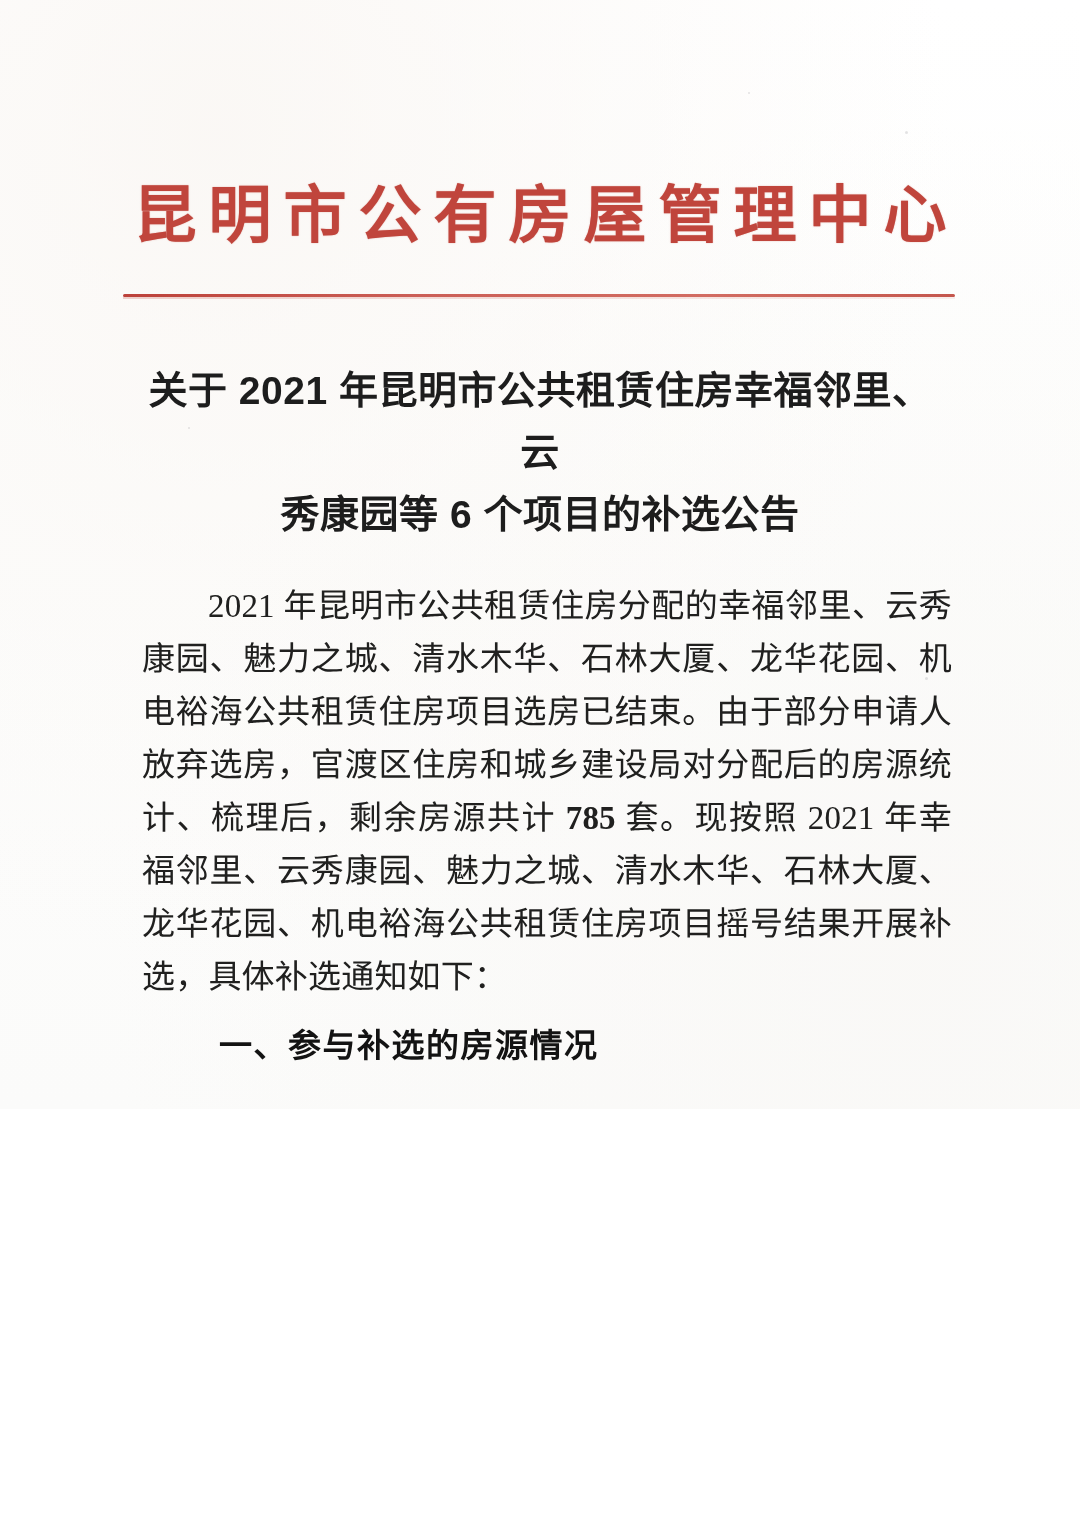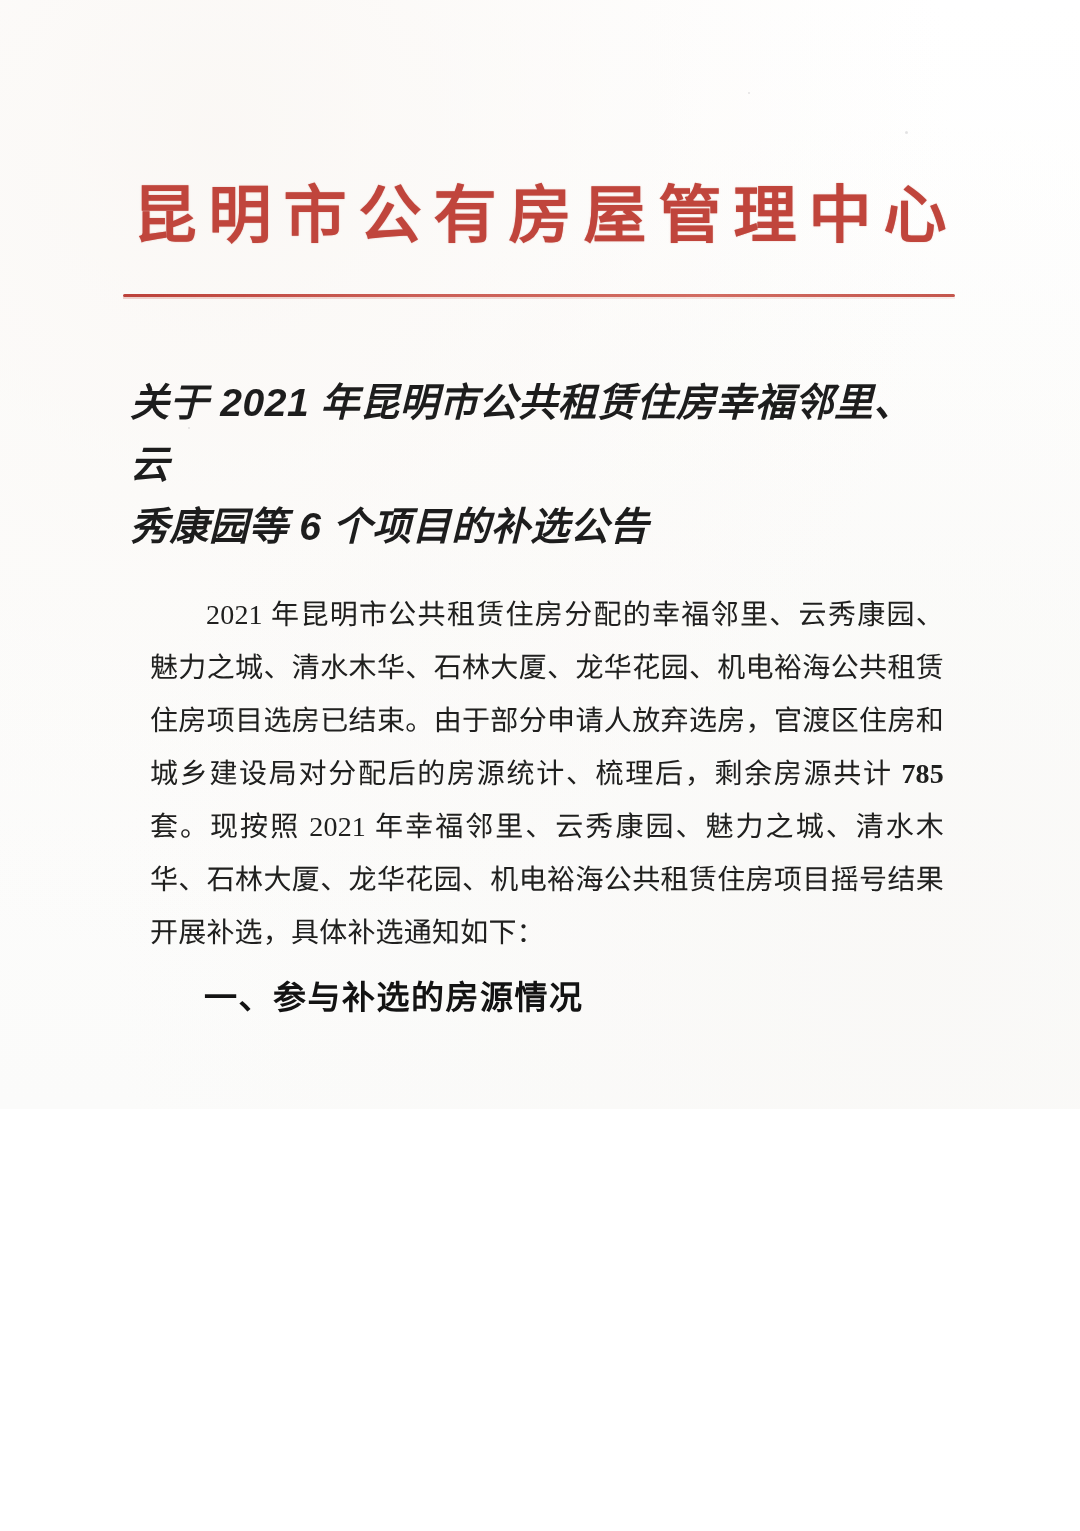--- a/index.html
+++ b/index.html
@@ -66,55 +66,54 @@
     right: 0;
     top: 3px;
     height: 2px;
     background: linear-gradient(90deg, rgba(205,110,100,0.32), rgba(205,110,100,0.12));
   }
 
   
   .doc-title {
     position: absolute;
     left: 130px;
-    top: 372px;
+    top: 360px;
     width: 820px;
-    text-align: left;
+    text-align: center;
     font-family: "Liberation Sans", "DejaVu Sans", sans-serif;
     font-weight: 700;
     font-size: 39px;
     line-height: 62px;
     color: #1d1d1d;
     letter-spacing: 0.5px;
-    font-style: italic;
   }
   .doc-title .ln { display: block; }
 
   
   .body-block {
     position: absolute;
     left: 138px;
     top: 576px;
     width: 818px;
   }
   p.para {
-    margin: 12px;
+    margin: 4px;
     font-family: "Liberation Serif", "DejaVu Serif", serif;
-    font-size: 28px;
+    font-size: 33px;
     line-height: 53px;
     color: #20201f;
     text-align: justify;
     text-justify: inter-ideograph;
     letter-spacing: 0.2px;
   }
   p.para.indent { text-indent: 2em; }
   .b { font-weight: 700; }
 
   h2.section-heading {
-    margin: 0;
+    margin: 15px;
     font-family: "Liberation Sans", "DejaVu Sans", sans-serif;
     font-weight: 700;
     font-size: 33px;
     line-height: 53px;
     color: #131313;
     text-indent: 2em;
     letter-spacing: 1.5px;
   }
 
   

